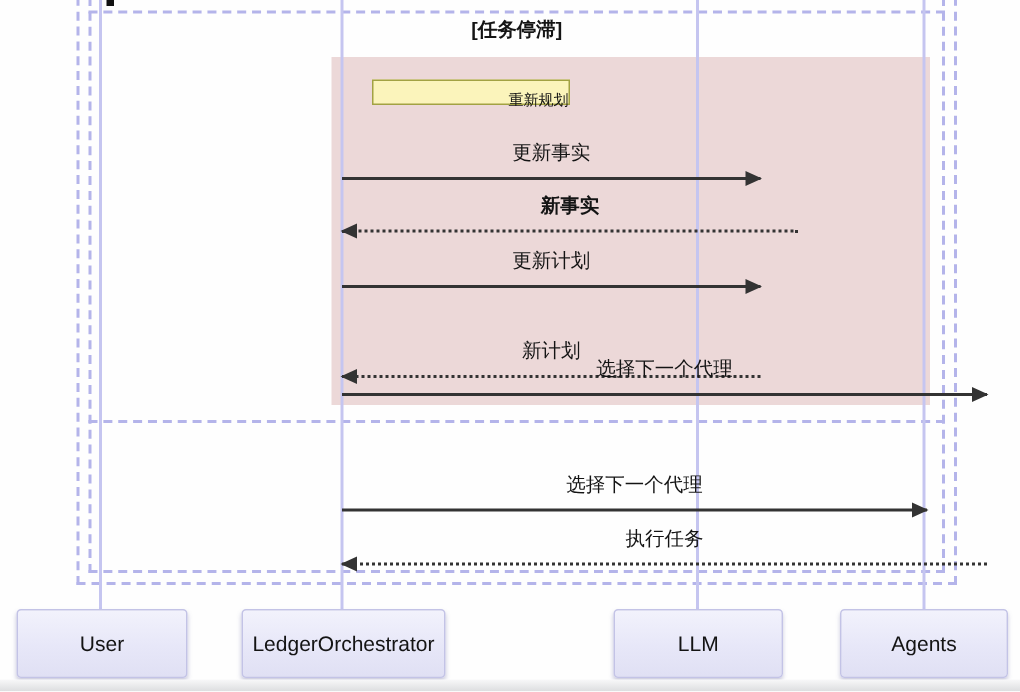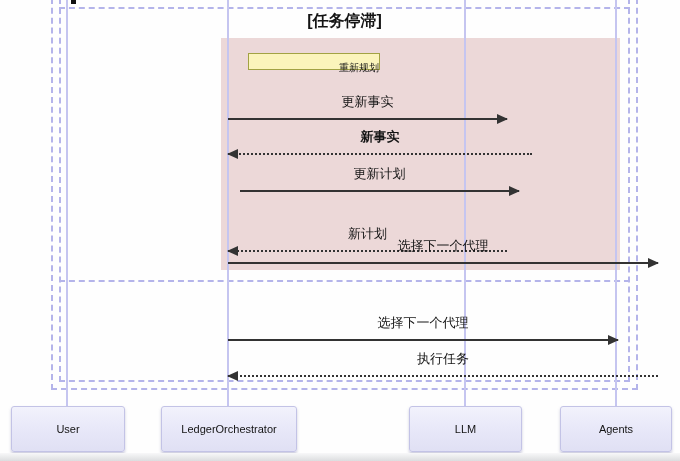--- a/index.html
+++ b/index.html
@@ -6,21 +6,21 @@
     --highlight_bg:#ecd8d8; --note_bg:#fbf4bb; --note_border:#a2a243;
     --actor_bg:#ececff; --actor_border:#c3c3e6; --frame_line:#b4b4ea;
     --lifeline:#c5c5f0; --arrow:#333333; --text:#141414;
   }
   html,body{margin:0;padding:0;background:#fefefe;}
   body{font-family:"Liberation Sans", sans-serif;color:var(--text);}
   #canvas{position:relative;width:680px;height:461px;overflow:hidden;background:#fefefe;}
 
   .frame{position:absolute;border:2px dashed var(--frame_line);box-sizing:border-box;background:transparent;}
   .divider{position:absolute;border-top:2px dashed var(--frame_line);height:0;}
-  .divider-label{position:absolute;left:59px;width:571px;text-align:center;font-size:16px;font-weight:bold;}
+  .divider-label{position:absolute;left:59px;width:571px;text-align:center;font-size:13px;font-weight:bold;}
 
   .lifeline{position:absolute;top:0;width:2px;height:406px;background:var(--lifeline);}
 
   .highlight{position:absolute;left:221px;top:38px;width:399px;height:232px;background:var(--highlight_bg);}
 
   .note{position:absolute;left:248px;top:53px;width:132px;height:17px;background:var(--note_bg);
         border:1px solid var(--note_border);box-sizing:border-box;text-align:right;
         font-size:10px;line-height:28px;}
 
   .msg{position:absolute;height:32px;padding-left:42px;}
@@ -28,21 +28,21 @@
   .msg-line{position:absolute;left:0;right:0;top:25px;height:0;border-top:2px solid var(--arrow);}
   .msg-line.dotted{border-top-style:dotted;}
   .arrowhead{position:absolute;top:21px;width:0;height:0;border-top:5px solid transparent;border-bottom:5px solid transparent;}
   .arrowhead.right{right:-1px;border-left:11px solid var(--arrow);}
   .arrowhead.left{left:-1px;border-right:11px solid var(--arrow);}
 
   .actor{position:absolute;top:406px;height:46px;box-sizing:border-box;
          background:linear-gradient(180deg,#f2f2fc 0%,#e7e7f8 55%,#e0e0f4 100%);
          border:1px solid var(--actor_border);border-radius:3px;
          box-shadow:0 2px 3px rgba(110,110,160,0.35);
-         display:flex;align-items:center;justify-content:center;font-size:11px;}
+         display:flex;align-items:center;justify-content:center;font-size:14px;}
 
   .fragment{position:absolute;left:71px;top:0;width:5px;height:4px;background:#111;}
   .bottom-edge{position:absolute;left:0;right:0;bottom:0;height:8px;
                background:linear-gradient(180deg,#f8f8f9 0%,#dcdddf 100%);}
 </style>
 </head>
 <body>
 
 <div id="canvas">
 
@@ -71,21 +71,21 @@
     <div class="msg-line"></div>
     <div class="arrowhead right"></div>
   </div>
 
   <div class="msg" style="left:228px;top:128px;width:262px;font-weight:bold;">
     <div class="msg-label">新事实</div>
     <div class="msg-line dotted"></div>
     <div class="arrowhead left"></div>
   </div>
 
-  <div class="msg" style="left:240px;top:165px;width:237px;">
+  <div class="msg" style="left:228px;top:165px;width:237px;">
     <div class="msg-label">更新计划</div>
     <div class="msg-line"></div>
     <div class="arrowhead right"></div>
   </div>
 
   <div class="msg" style="left:228px;top:201px;width:237px;margin-top:24px;">
     <div class="msg-label">新计划</div>
     <div class="msg-line dotted"></div>
     <div class="arrowhead left"></div>
   </div>

